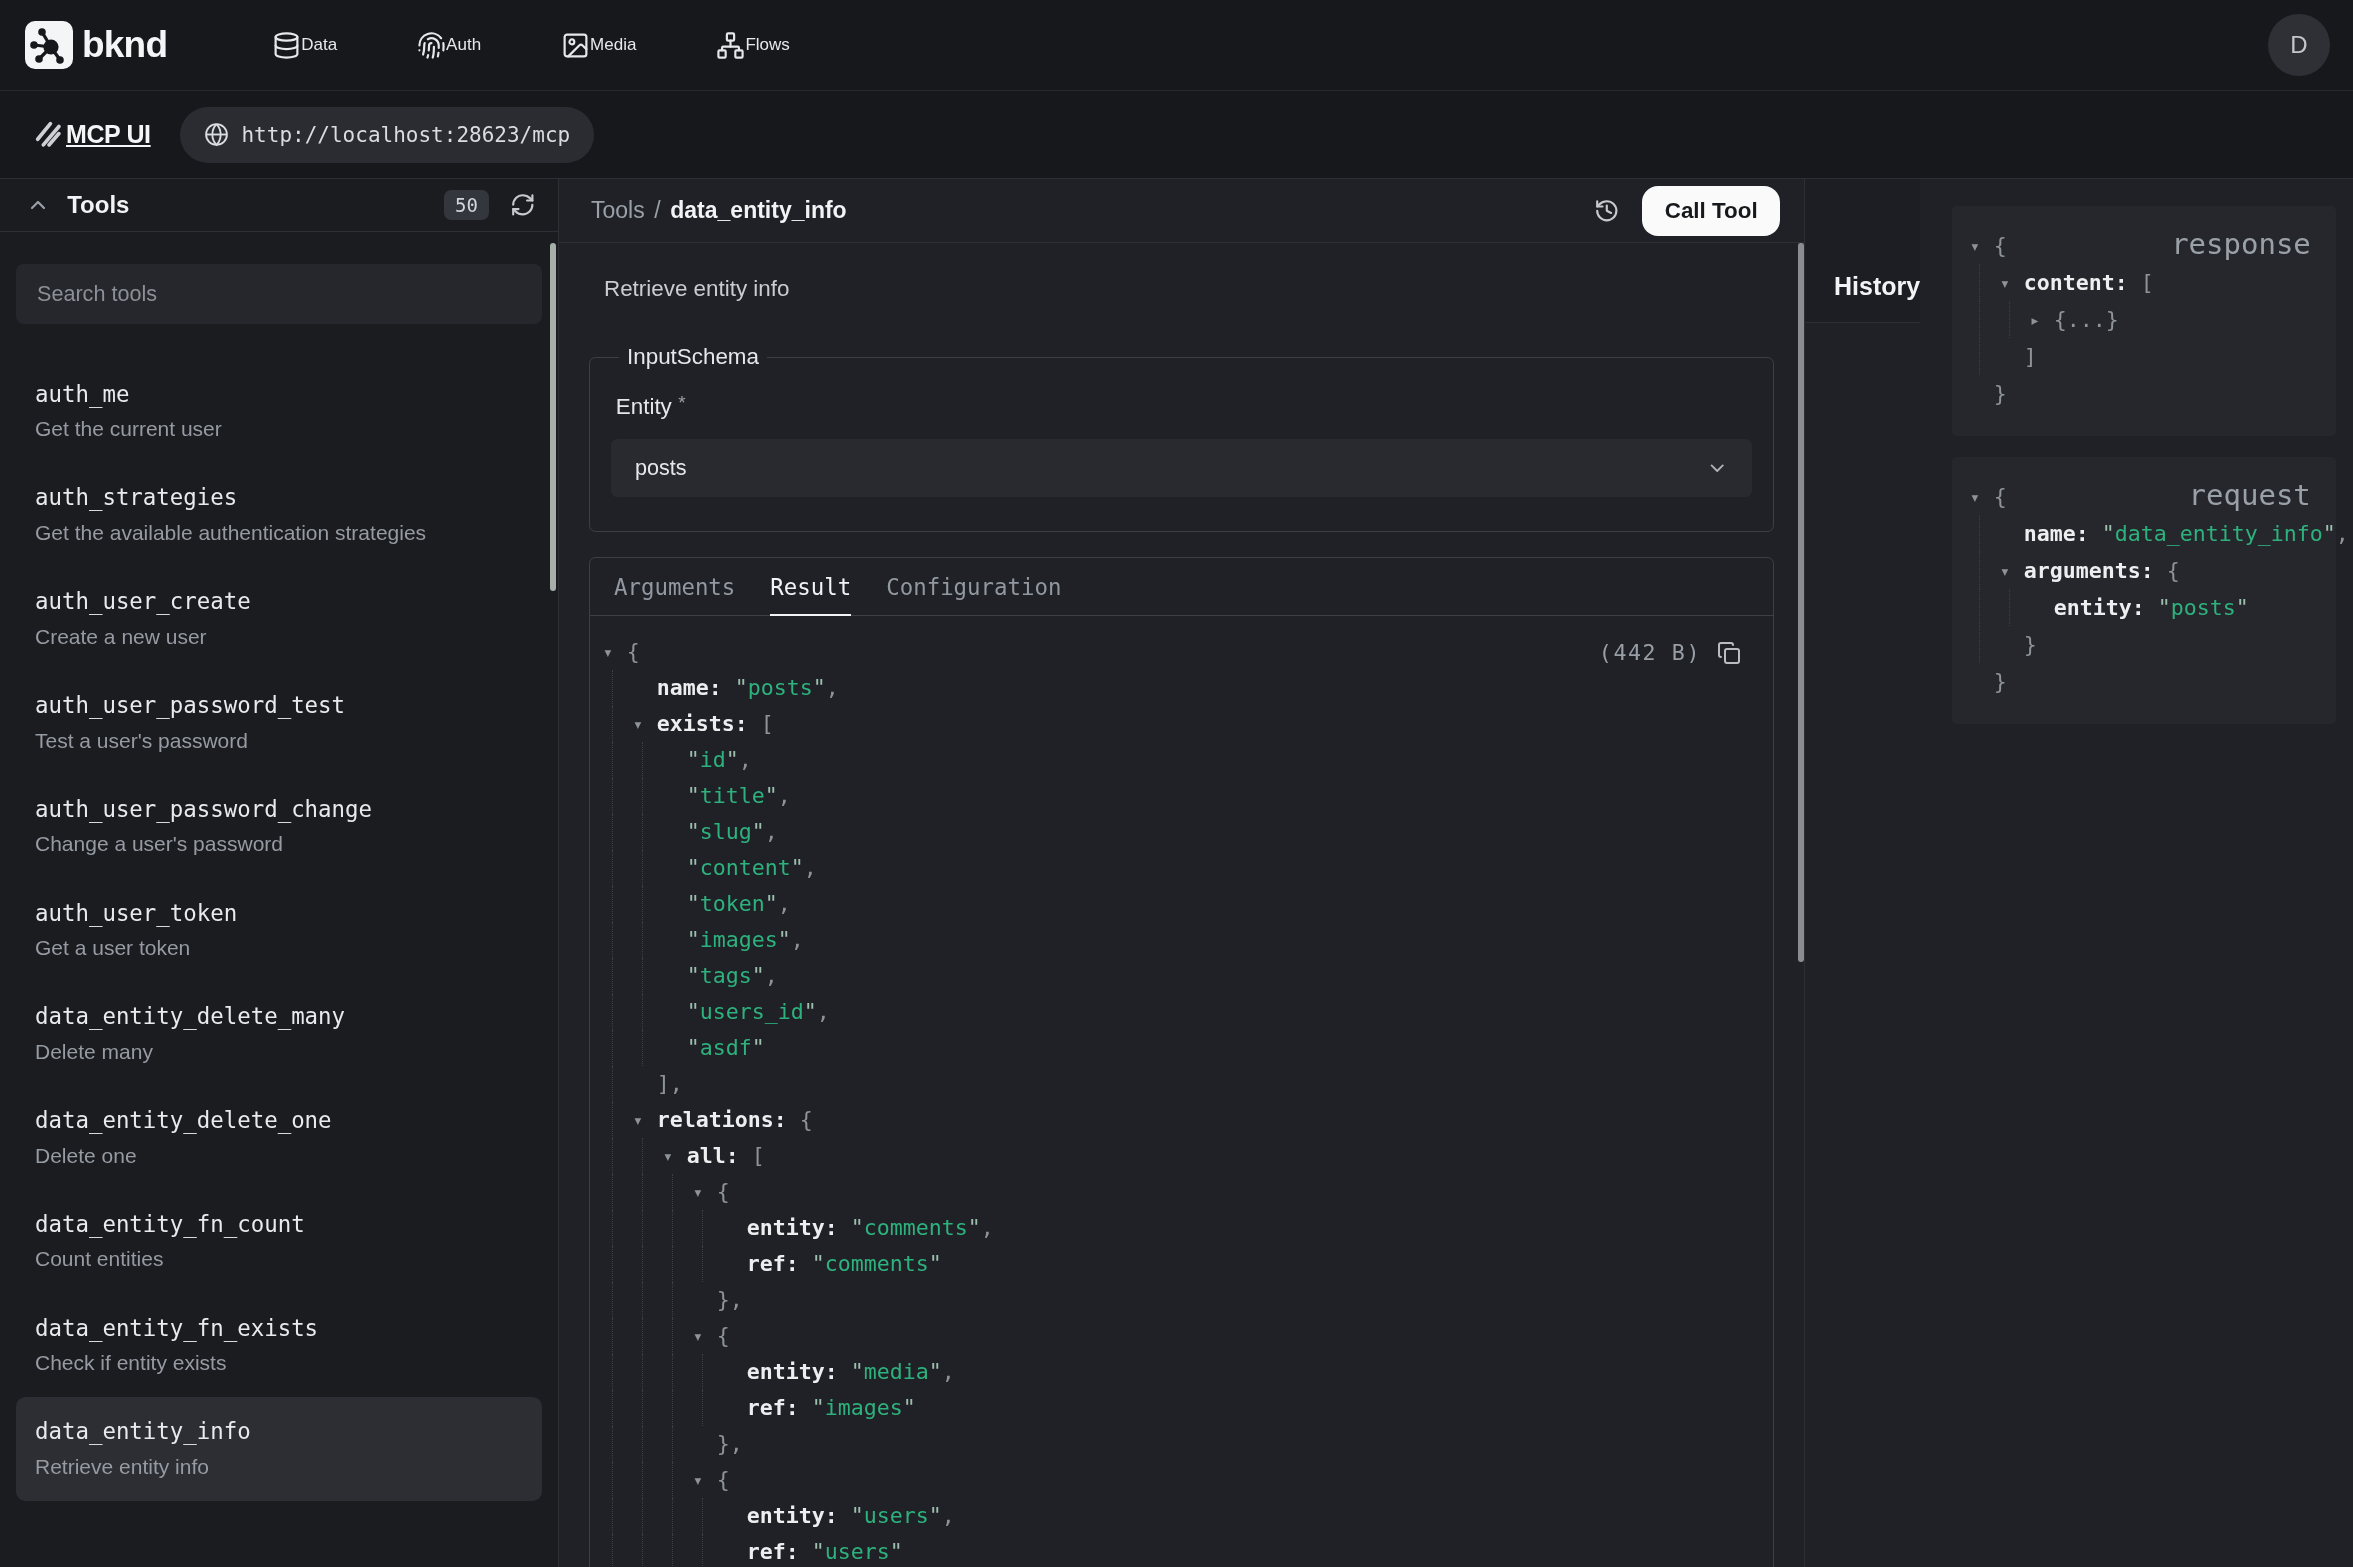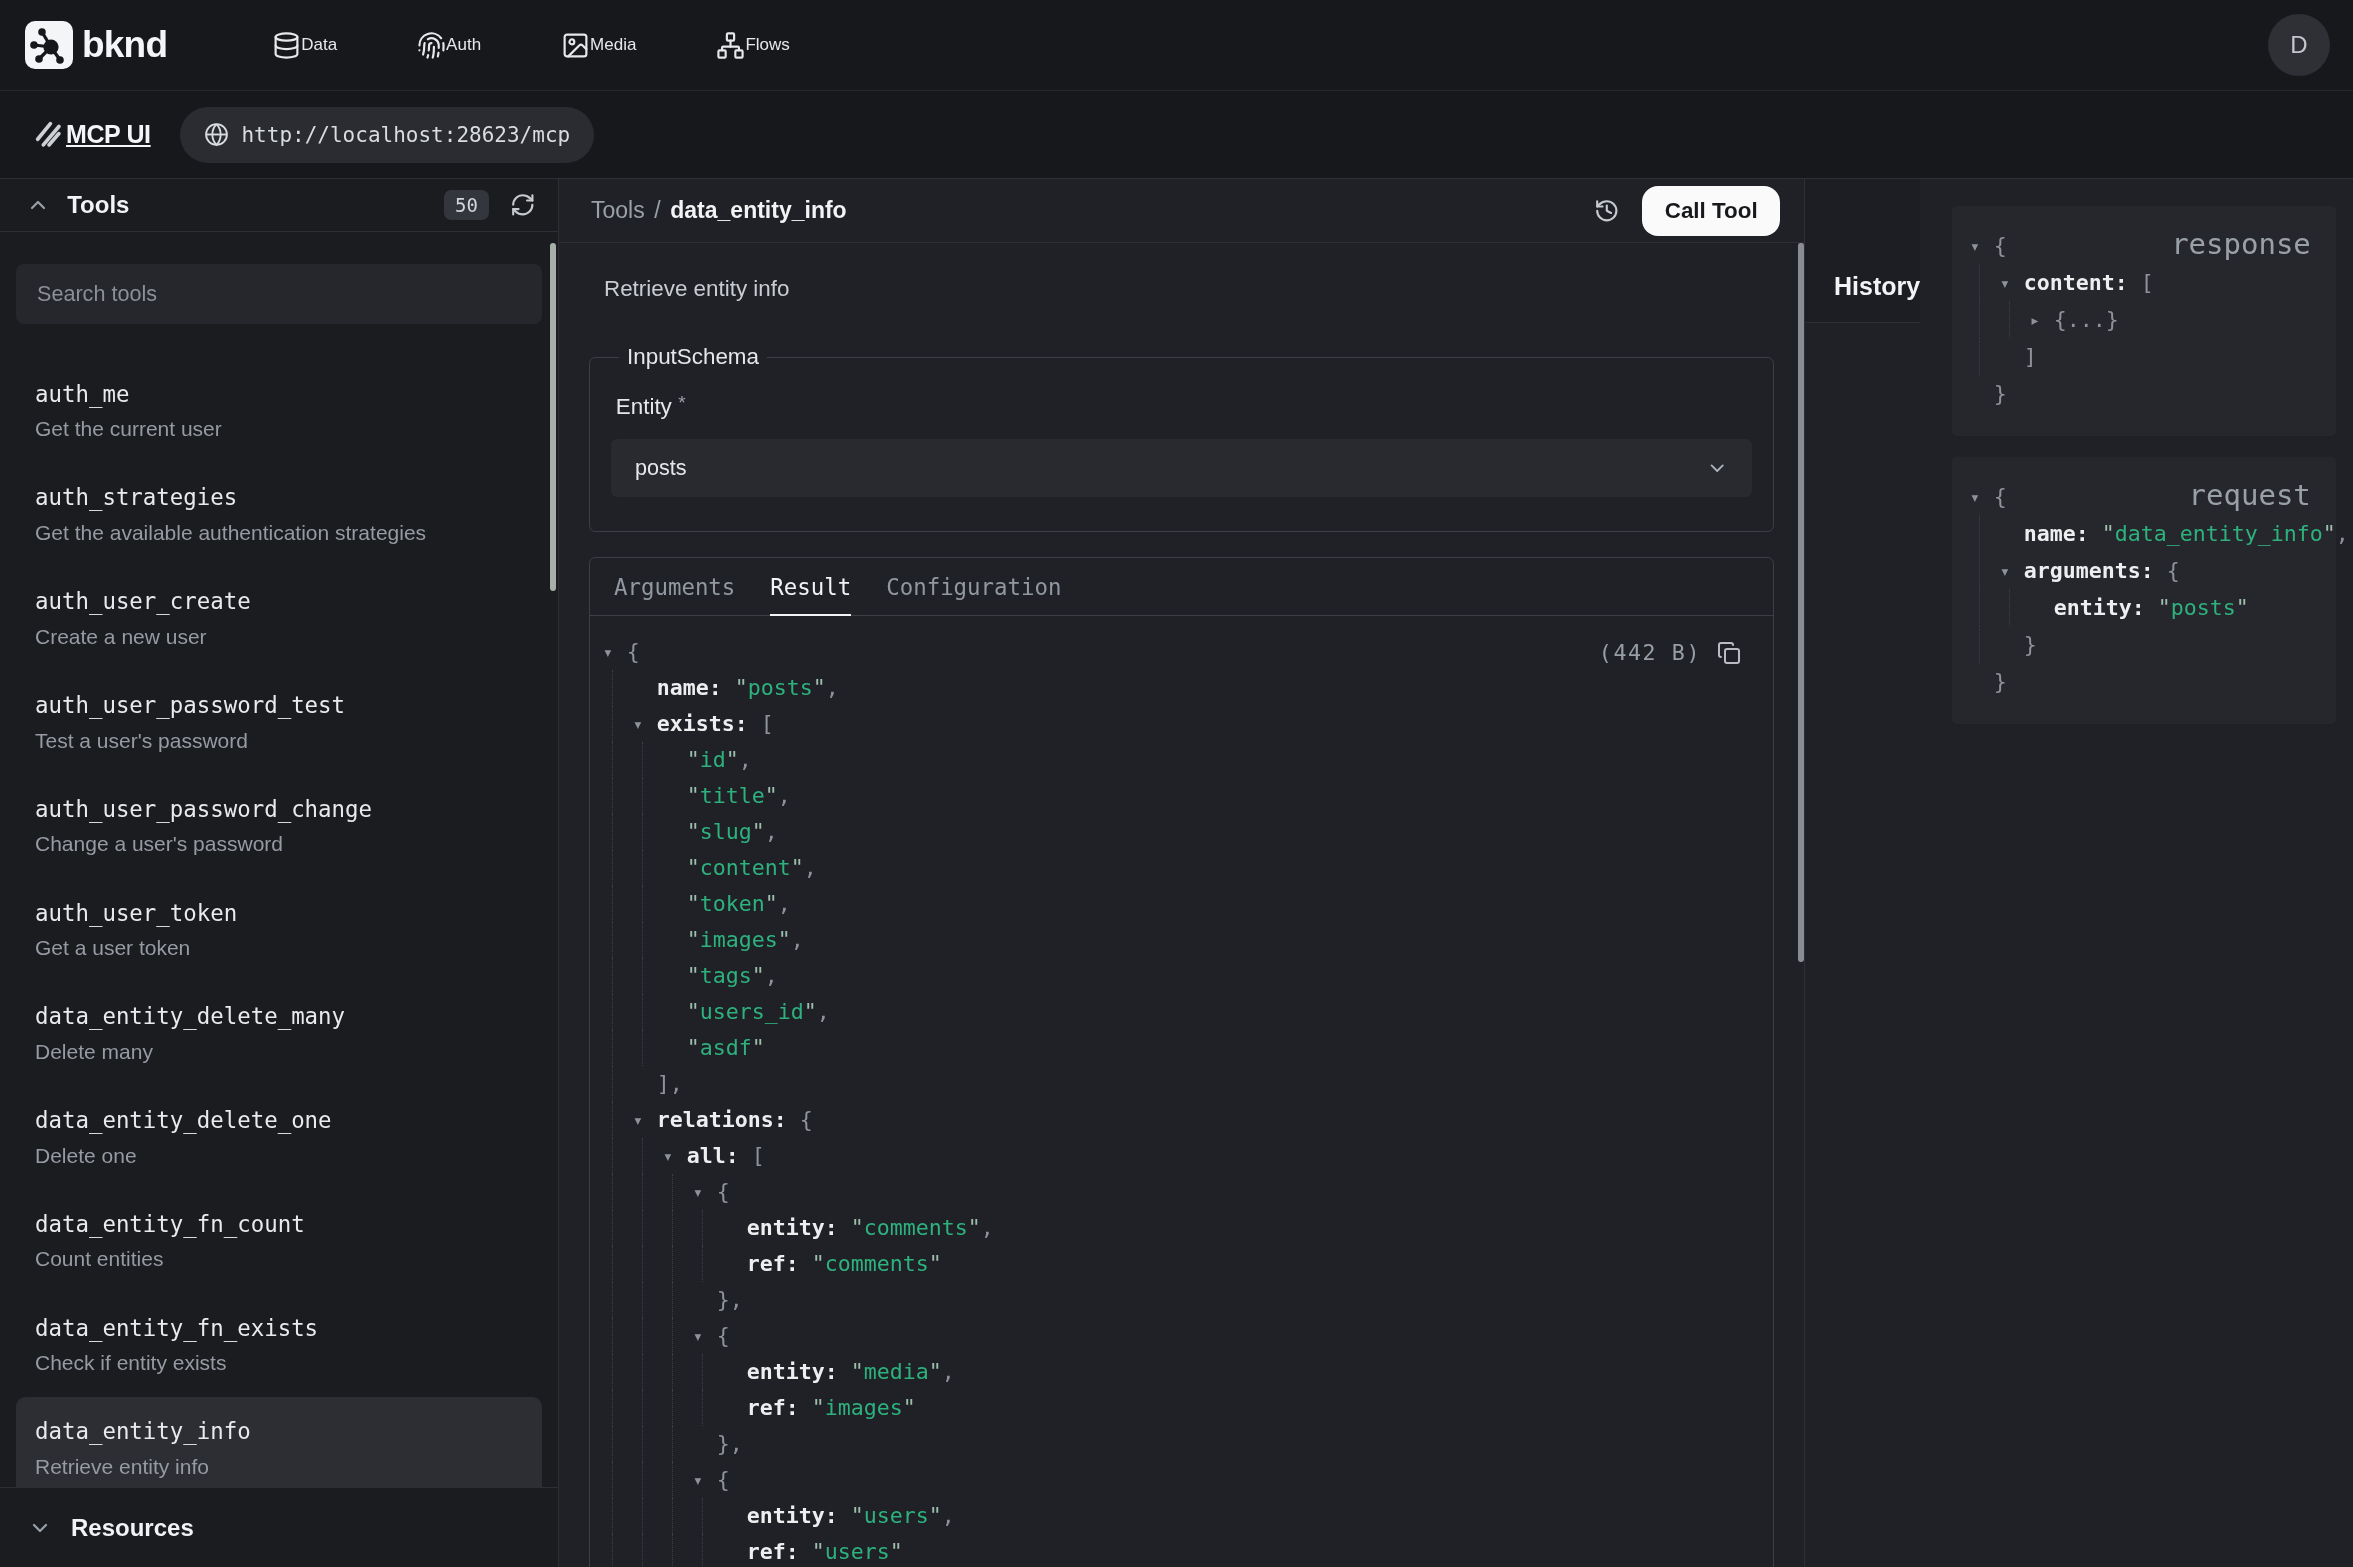--- a/index.html
+++ b/index.html
@@ -245,26 +245,20 @@
             </div>
             <div class="tool-item">
               <div class="tool-name">data_entity_fn_exists</div>
               <div class="tool-desc">Check if entity exists</div>
             </div>
             <div class="tool-item selected">
               <div class="tool-name">data_entity_info</div>
               <div class="tool-desc">Retrieve entity info</div>
             </div>
           </div>
-      </div>
-      <div class="sb-foot">
-        <svg viewBox="0 0 24 24">
-            <path d="m6 9 6 6 6-6"></path>
-          </svg>
-        <span class="sb-foot-title">Resources</span>
       </div>
       <div class="sb-thumb"></div>
     </aside>
 
     <main class="main">
       <div class="main-head">
         <span class="crumb-section">Tools</span>
         <span class="crumb-sep">/</span>
         <span class="crumb-tool">data_entity_info</span>
         <div class="head-actions">

